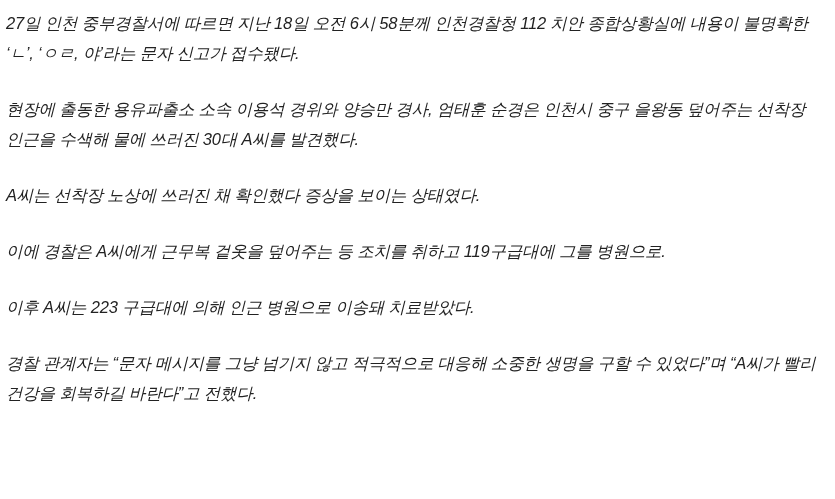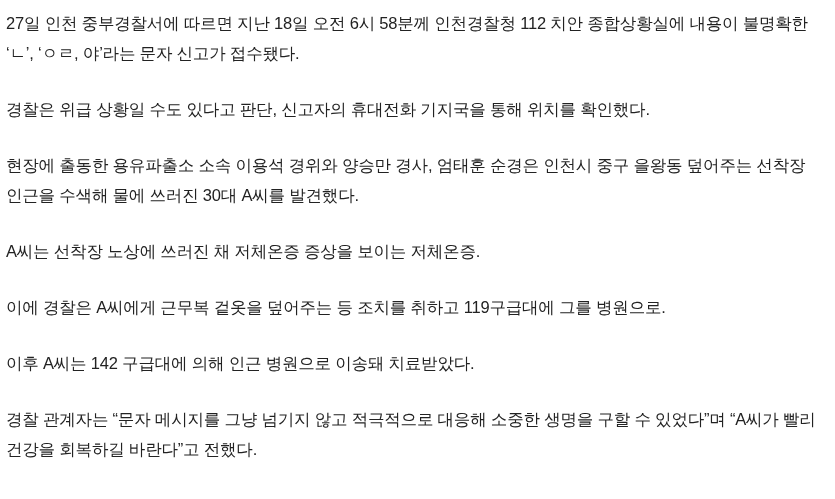--- a/index.html
+++ b/index.html
@@ -19,29 +19,29 @@
     width: 835px;
     padding: 8px 6px 0 6px;
   }
   .para {
     font-size: 16.5px;
     line-height: 30px;
     color: #222222;
     margin: 0 0 26px 0;
     letter-spacing: -0.2px;
     word-break: keep-all;
+    font-style: italic;
   }
   .para:last-child {
     margin-bottom: 12px;
   }
 </style>
 </head>
 <body>
 
 <div class="article">
   <p class="para">27일 인천 중부경찰서에 따르면 지난 18일 오전 6시 58분께 인천경찰청 112 치안 종합상황실에 내용이 불명확한 ‘ㄴ’, ‘ㅇㄹ, 야’라는 문자 신고가 접수됐다.</p>
-  <p class="para">경찰은 위급 상황일 수도 있다고 판단, 신고자의 휴대전화 기지국을 통해 위치를 확인했다.</p>
   <p class="para">현장에 출동한 용유파출소 소속 이용석 경위와 양승만 경사, 엄태훈 순경은 인천시 중구 을왕동 덮어주는 선착장 인근을 수색해 물에 쓰러진 30대 A씨를 발견했다.</p>
-  <p class="para">A씨는 선착장 노상에 쓰러진 채 저체온증 증상을 보이는 저체온증.</p>
+  <p class="para">A씨는 선착장 노상에 쓰러진 채 확인했다 증상을 보이는 상태였다.</p>
   <p class="para">이에 경찰은 A씨에게 근무복 겉옷을 덮어주는 등 조치를 취하고 119구급대에 그를 병원으로.</p>
-  <p class="para">이후 A씨는 142 구급대에 의해 인근 병원으로 이송돼 치료받았다.</p>
+  <p class="para">이후 A씨는 223 구급대에 의해 인근 병원으로 이송돼 치료받았다.</p>
   <p class="para">경찰 관계자는 “문자 메시지를 그냥 넘기지 않고 적극적으로 대응해 소중한 생명을 구할 수 있었다”며 “A씨가 빨리 건강을 회복하길 바란다”고 전했다.</p>
 </div>
 
 </body></html>

